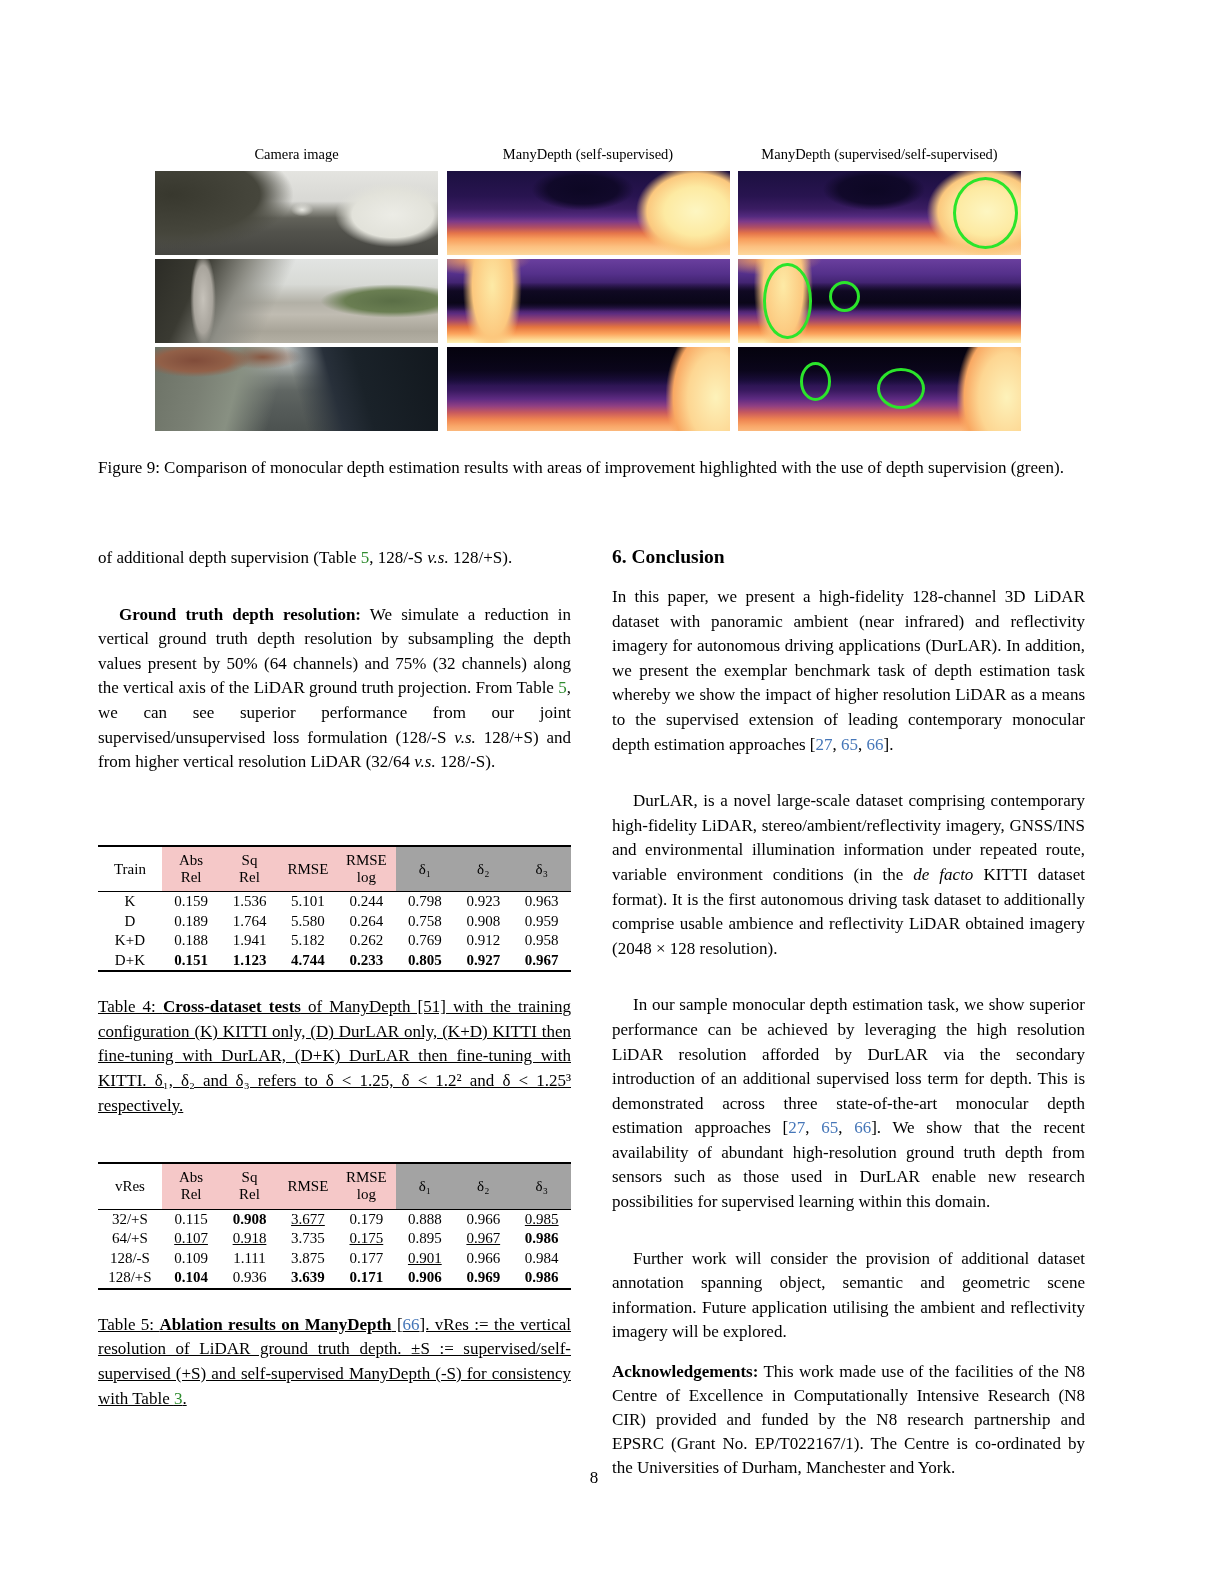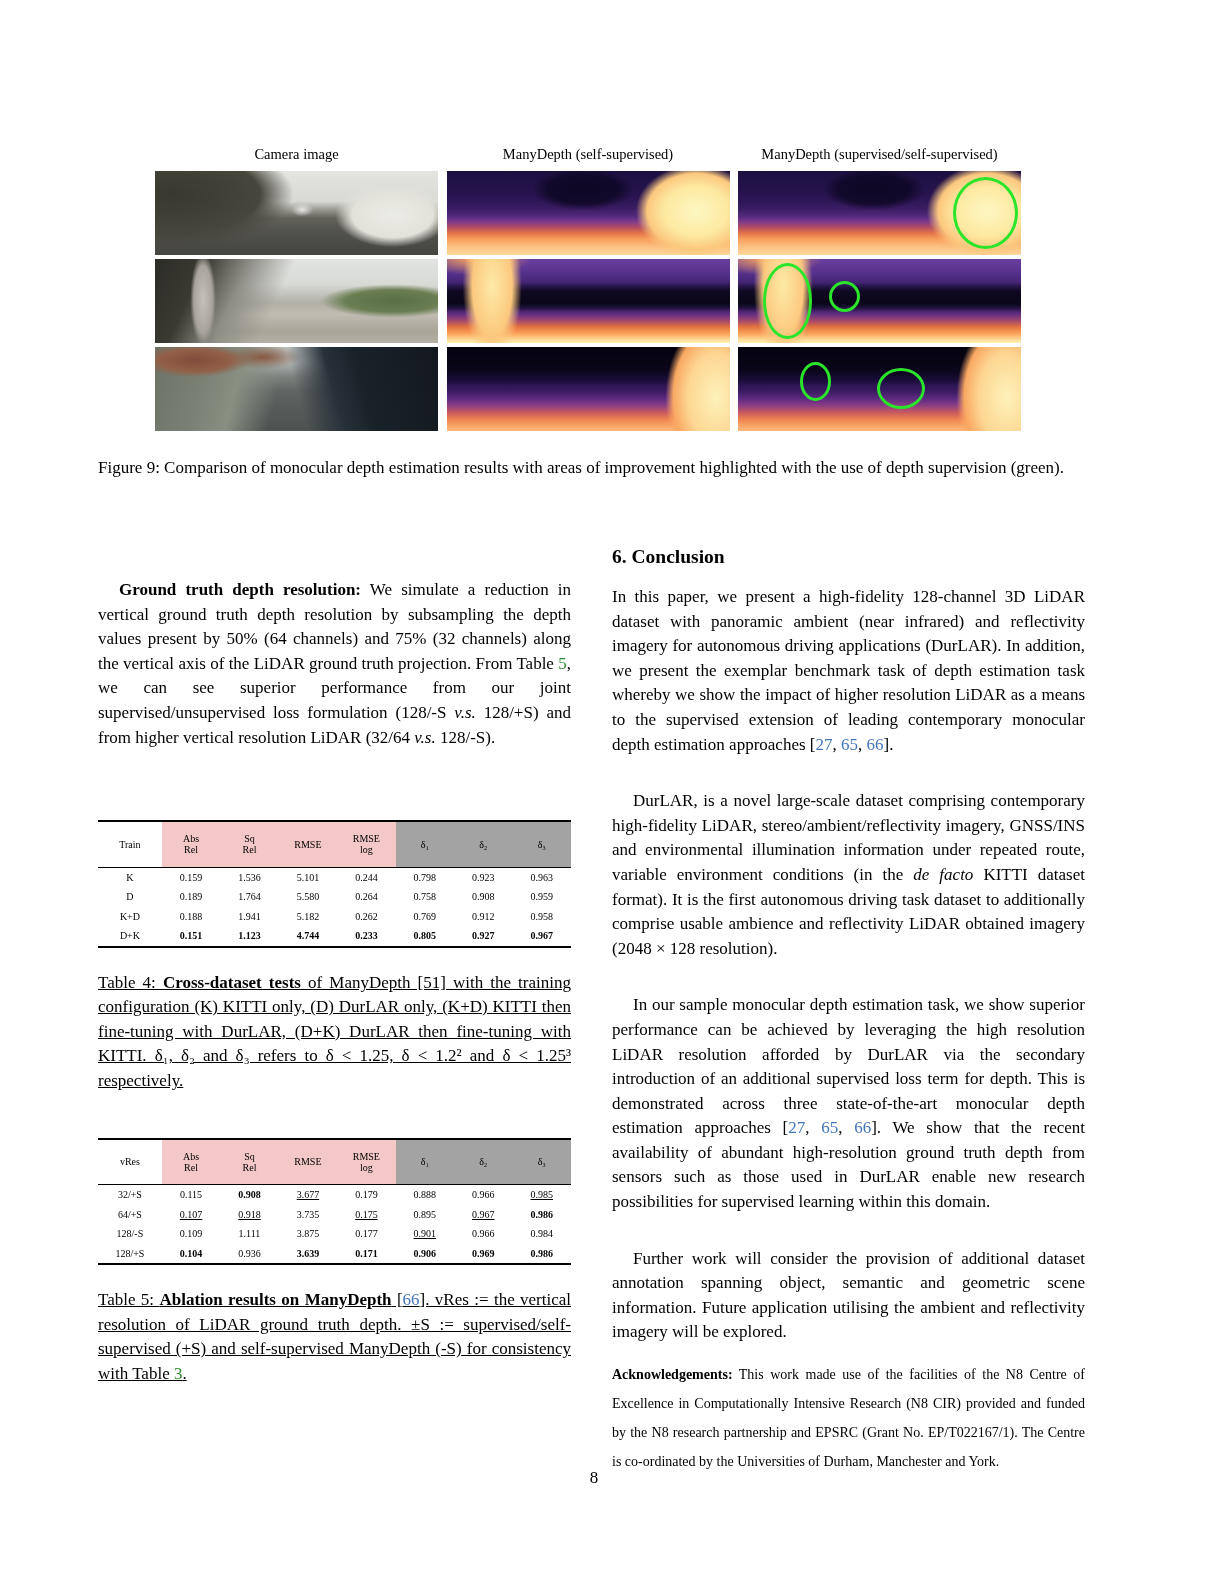--- a/index.html
+++ b/index.html
@@ -95,38 +95,38 @@
   .seg-b { font-weight: bold; }
   .seg-i { font-style: italic; }
   .seg-g { color: #2e8b2e; }
   .seg-l { color: #4576b8; }
 
   
   .tbl-wrap4 { margin-top: 70px; }
   .tbl-wrap5 { margin-top: 44px; }
   table.results {
     width: 100%; border-collapse: collapse; table-layout: fixed;
-    font-size: 10px; text-align: center;
+    font-size: 15px; text-align: center;
     border-top: 2.5px solid #000; border-bottom: 2.5px solid #000;
   }
   table.results col.c0 { width: 13.5%; }
   table.results th {
     font-weight: normal; white-space: pre-line; vertical-align: middle;
     height: 46px; padding: 2px 0;
   }
   table.results thead tr { border-bottom: 1.3px solid #000; }
   table.results th.pink  { background: #f5c8c8; }
   table.results th.green { background: #a3a3a3; }
   table.results td { padding: 0; height: 19.5px; line-height: 19.5px; }
   table.results td.b { font-weight: bold; }
   table.results td.u { text-decoration: underline; }
 
   .tbl-caption { margin-top: 23px; font-size: 17px; line-height: 24.6px; text-align: justify; text-decoration: underline; }
 
-  .ack { font-size: 14px; line-height: 29px; text-align: justify; margin-top: 15px; }
+  .ack { font-size: 17px; line-height: 24px; text-align: justify; margin-top: 15px; }
 
   .page-number {
     position: absolute; top: 1468px; left: 98px; width: 992px;
     text-align: center; font-size: 17px;
   }
 </style>
 </head>
 <body>
 
 <div class="page">
@@ -159,20 +159,21 @@
       <div class="fig-cell dep-r3">
         <div class="hl-ellipse" style="left:22%; top:18%; width:11%; height:46%;"></div>
         <div class="hl-ellipse" style="left:49%; top:25%; width:17%; height:49%;"></div>
       </div>
     </div>
   </div>
 
   <p class="fig-caption"><span>Figure 9: Comparison of monocular depth estimation results with areas of improvement highlighted with the use of depth supervision (green).</span></p>
 
   <div class="col col-left">
+    <p class="body-text"><span>of additional depth supervision (Table </span><span class="seg-g">5</span><span>, 128/-S </span><span class="seg-i">v.s.</span><span> 128/+S).</span></p>
     <p class="body-text mt indent"><span class="seg-b">Ground truth depth resolution:</span><span> We simulate a reduction in vertical ground truth depth resolution by subsampling the depth values present by 50% (64 channels) and 75% (32 channels) along the vertical axis of the LiDAR ground truth projection. From Table </span><span class="seg-g">5</span><span>, we can see superior performance from our joint supervised/unsupervised loss formulation (128/-S </span><span class="seg-i">v.s.</span><span> 128/+S) and from higher vertical resolution LiDAR (32/64 </span><span class="seg-i">v.s.</span><span> 128/-S).</span></p>
 
     <div class="tbl-wrap4">
       <table class="results">
         <colgroup>
             <col class="c0">
             <col>
             <col>
             <col>
             <col>

